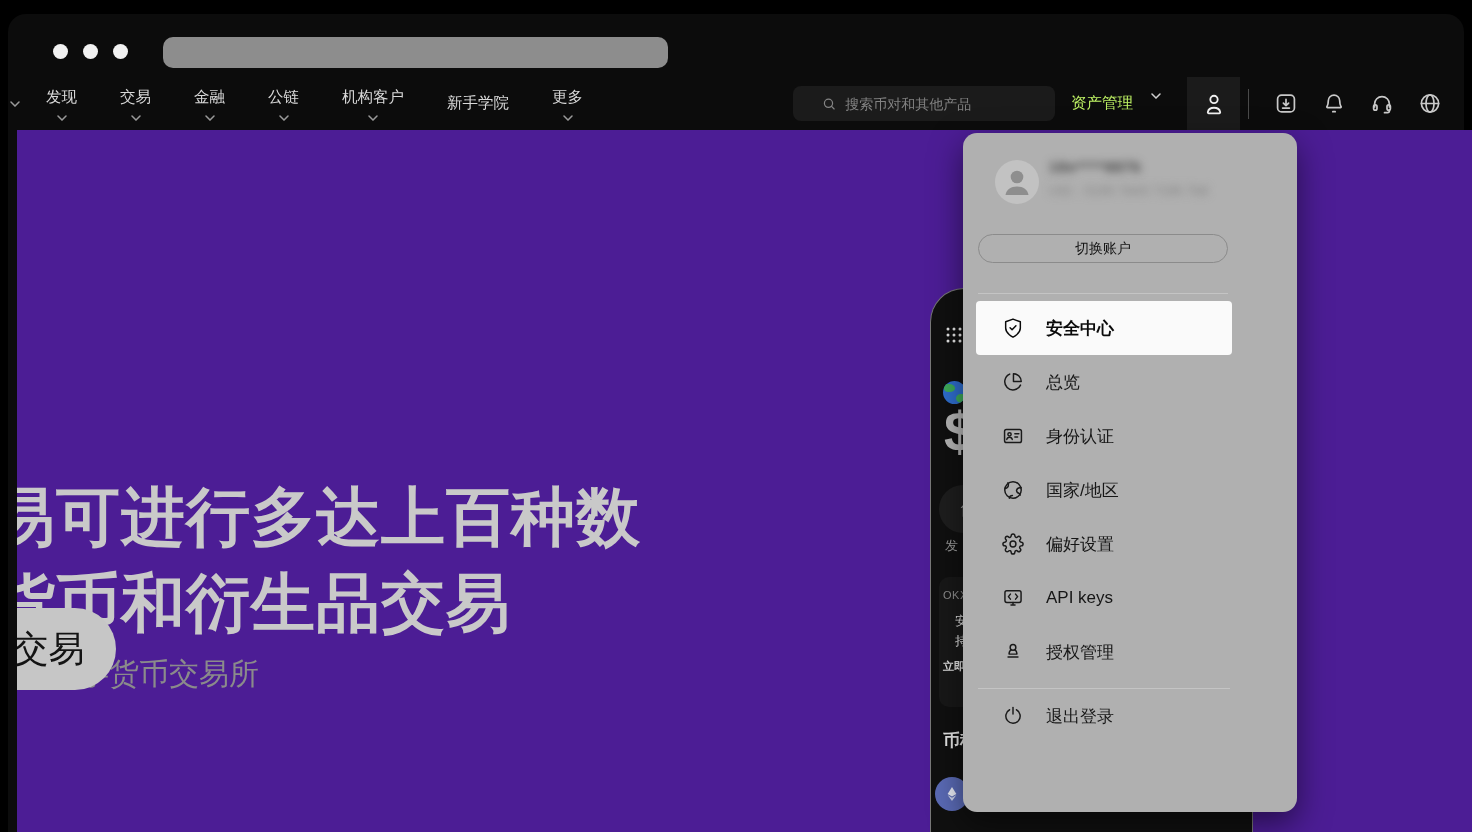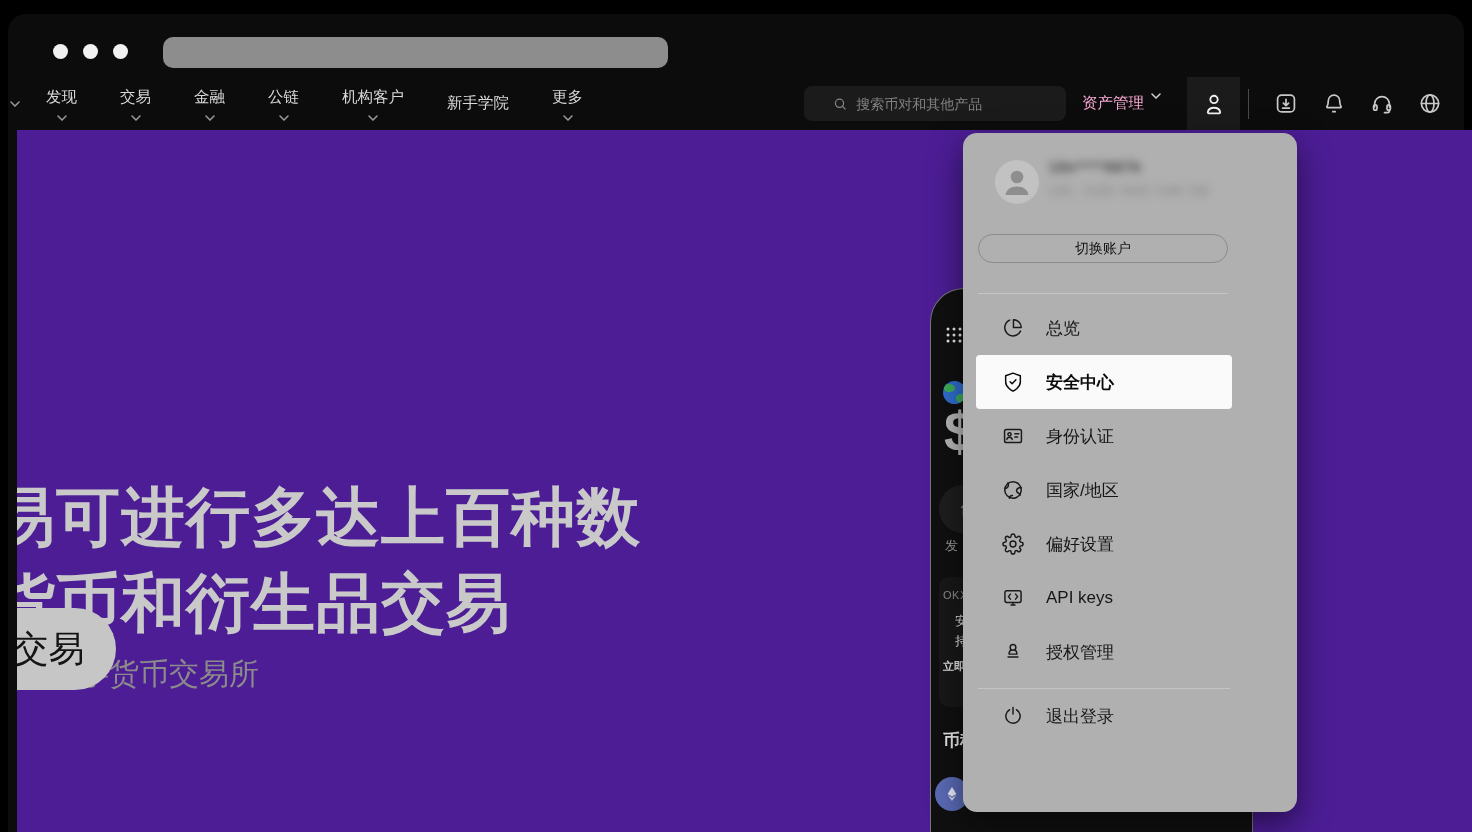--- a/index.html
+++ b/index.html
@@ -16,21 +16,21 @@
   .nav-left { position:absolute; left:0; top:0; height:53px; display:flex; align-items:center; padding-left:2px; }
   .nav-item { display:flex; align-items:center; gap:7px; color:#d9d9d9; font-size:15.5px;
     margin-right:43px; white-space:nowrap; cursor:pointer;flex-direction:column; }
   .chev { display:block; }
   .nav-right { position:absolute; right:22px; top:0; height:53px; display:flex; align-items:center; }
   .searchbox { width:262px; height:35px; background:#1b1b1b; border-radius:8px; display:flex;
     align-items:center; padding:0 28px; gap:8px; margin-right:16px; }
   .searchbox input { background:transparent; border:none; outline:none; color:#9a9a9a;
     font-size:14px; width:200px; font-family:inherit; }
   .searchbox input::placeholder { color:#828282; opacity:1; }
-  .assets { display:flex; align-items:flex-start; gap:7px; color:#f9a8d4; font-size:15.5px;
+  .assets { display:flex; align-items:flex-start; gap:18px; color:#bef264; font-size:15.5px;
     margin-right:26px; cursor:pointer; white-space:nowrap; }
   .person-tile { width:53px; height:53px; background:#1b1b1b; display:flex; align-items:center;
     justify-content:center; margin-right:8px; cursor:pointer; }
   .vdivider { width:1px; height:30px; background:#4a4a4a; margin-right:25px; }
   .icon-btn { width:24px; height:24px; margin-right:24px; cursor:pointer; display:flex;
     align-items:center; justify-content:center; }
   .icon-btn:last-child { margin-right:0; }
   
   .hero { position:absolute; left:17px; top:130px; width:1456px; height:702px; background:#4c1d95; overflow:hidden; }
   .hero-title { position:absolute; left:-26px; top:344px; font-size:64px; line-height:86px;
@@ -241,37 +241,37 @@
         <circle cx="22" cy="17" r="6.3" fill="#8e8e8e"></circle>
         <path d="M10.5 35c.6-5.5 5.4-8.6 11.5-8.6s10.9 3.1 11.5 8.6z" fill="#8e8e8e"></path>
       </svg>
   </div>
   <div class="acct-name">18e****987k</div>
   <div class="acct-uid">UID：5190 7b43 7196 7b8</div>
   <div class="switch-btn">切换账户</div>
   <div class="menu-div1"></div>
 
   <div class="menu-list">
-    <div class="menu-row">
-      <span class="mi">
-        <svg width="22" height="22" viewBox="0 0 24 24" fill="none" stroke="#1a1a1a" stroke-width="1.6" stroke-linecap="round" stroke-linejoin="round">
-            <path d="M20.2 15.4A9 9 0 1 1 8.4 3.4"></path>
-            <path d="M21 11.5A8.5 8.5 0 0 0 12.5 3v8.5z"></path>
-          </svg>
-      </span>
-      <span class="ml">总览</span>
-    </div>
     <div class="menu-row active">
       <span class="mi">
         <svg width="22" height="22" viewBox="0 0 24 24" fill="none" stroke="#0a0a0a" stroke-width="1.6" stroke-linecap="round" stroke-linejoin="round">
             <path d="M12 22s8-3.8 8-10V5.2L12 2.3 4 5.2V12c0 6.2 8 10 8 10z"></path>
             <path d="M8.8 11.8l2.2 2.2 4.2-4.5"></path>
           </svg>
       </span>
       <span class="ml">安全中心</span>
+    </div>
+    <div class="menu-row">
+      <span class="mi">
+        <svg width="22" height="22" viewBox="0 0 24 24" fill="none" stroke="#1a1a1a" stroke-width="1.6" stroke-linecap="round" stroke-linejoin="round">
+            <path d="M20.2 15.4A9 9 0 1 1 8.4 3.4"></path>
+            <path d="M21 11.5A8.5 8.5 0 0 0 12.5 3v8.5z"></path>
+          </svg>
+      </span>
+      <span class="ml">总览</span>
     </div>
     <div class="menu-row">
       <span class="mi">
         <svg width="22" height="22" viewBox="0 0 24 24" fill="none" stroke="#1a1a1a" stroke-width="1.6" stroke-linecap="round" stroke-linejoin="round">
             <rect x="2.8" y="4.8" width="18.4" height="14.4" rx="2"></rect>
             <circle cx="8.2" cy="10.2" r="1.8"></circle>
             <path d="M5.2 15.8c.3-1.6 1.5-2.5 3-2.5s2.7.9 3 2.5"></path>
             <path d="M14 9.6h4.4M14 13h3"></path>
           </svg>
       </span>

